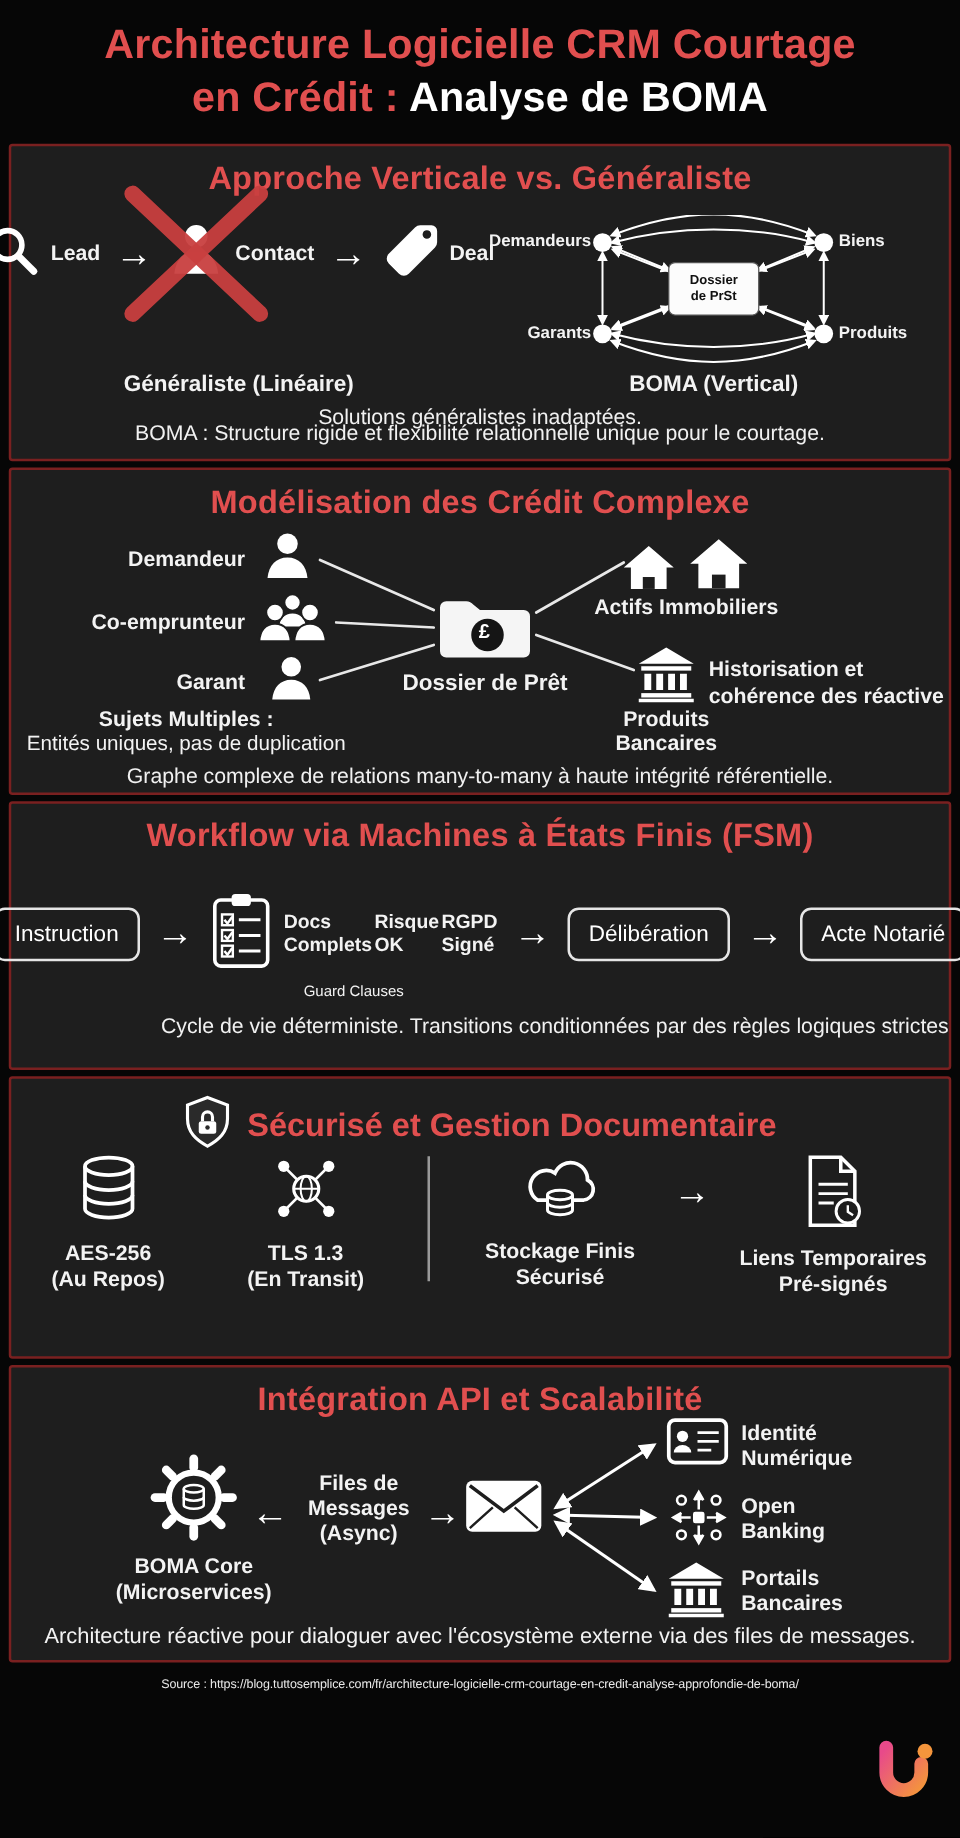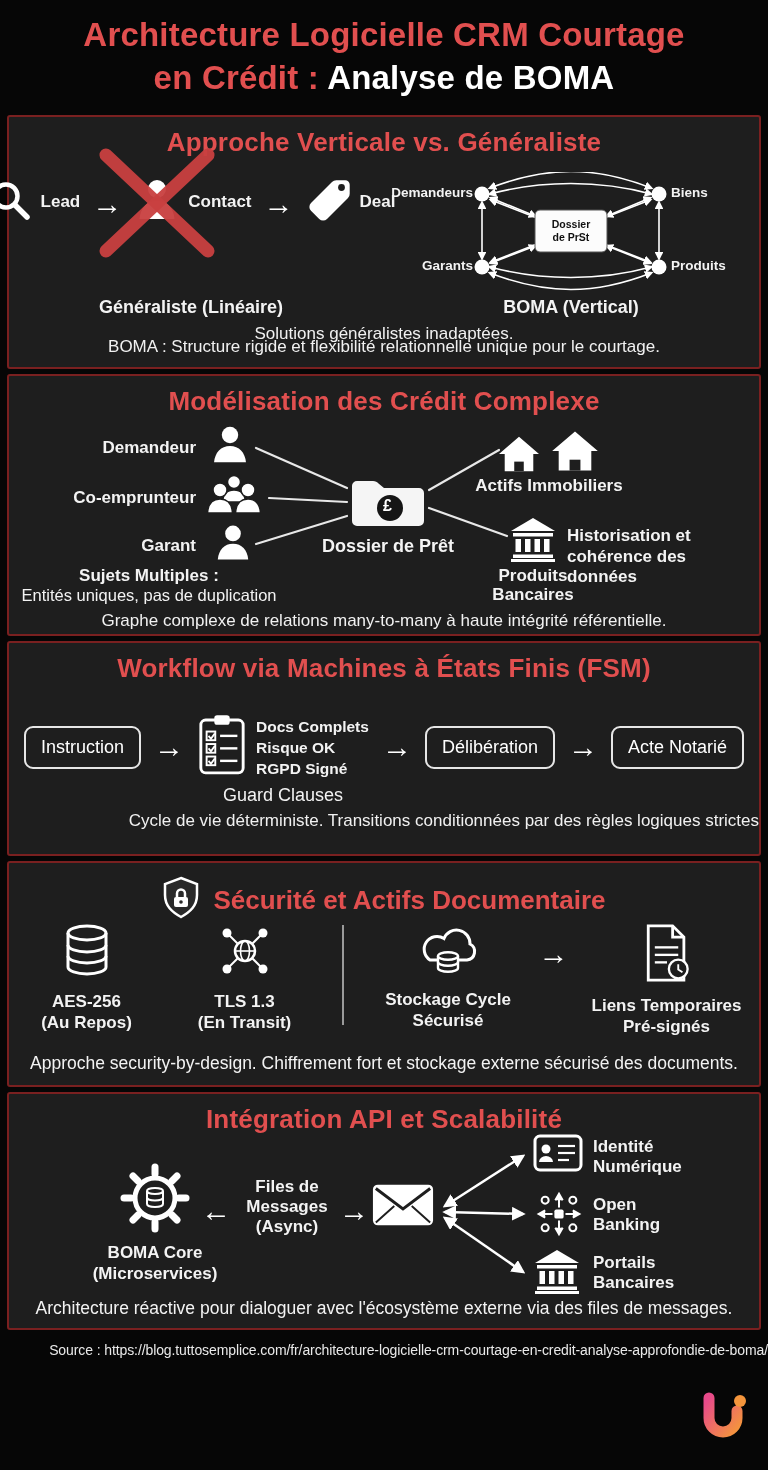--- a/index.html
+++ b/index.html
@@ -35,37 +35,37 @@
 
   
   .s2 svg.links { position:absolute; left:0; top:0; }
   .row-label { position:absolute; font-size:17px; font-weight:bold; }
   .note { position:absolute; font-size:16.5px; }
 
   
   .flow3 { position:absolute; left:0; right:0; top:58px; height:92px; display:flex; justify-content:center; align-items:center; gap:13px; }
   .state-box { border:2px solid #e6e6e6; border-radius:9px; padding:9px 15px; font-size:18px; color:#fff; background:transparent; white-space:nowrap; }
   .guard-group { position:relative; display:flex; align-items:center; gap:9px; }
-  .guard-lines { display:flex; flex-direction:column; gap:2px; font-size:15.5px; font-weight:bold; line-height:19px; }
-  .guard-label { position:absolute; top:100%; left:50%; transform:translateX(-50%); margin-top:5px; width:150px; text-align:center; font-size:18px; }
+  .guard-lines { display:flex; gap:2px; font-size:15.5px; font-weight:bold; line-height:19px; }
+  .guard-label { position:absolute; top:100%; left:50%; transform:translateX(-50%); margin-top:5px; width:150px; text-align:center; font-size:12px; }
 
   
   .s4-titlerow { display:flex; justify-content:center; align-items:center; gap:13px; padding-top:13px; }
   .s4-title { font-weight:bold; font-size:26px; color:#e14f4f; }
   .s4-row { position:absolute; left:0; right:0; top:60px; display:flex; justify-content:center; align-items:flex-start; gap:8px; }
   .s4-item { display:flex; flex-direction:column; align-items:center; gap:8px; }
   .s4-item .lab { font-size:17px; font-weight:bold; line-height:1.25; text-align:center; }
   .vdivider { width:2px; height:100px; background:#9a9a9a; margin:2px 14px 0; }
   .s4-arrow { font-size:30px; font-weight:bold; margin-top:14px; color:#fff; }
 
   
   .s5 .lab2 { font-size:17px; font-weight:bold; line-height:1.25; }
   .caption-bottom { position:absolute; left:0; right:0; font-size:17.5px; text-align:center; }
 
-  .source { margin-top:12px; text-align:right; font-size:14px; color:#e9e9e9; letter-spacing:-0.1px; }
+  .source { margin-top:12px; text-align:center; font-size:10px; color:#e9e9e9; letter-spacing:-0.1px; }
   .logo { position:absolute; right:16px; top:1388px; }
 </style>
 </head>
 <body>
 
 <div class="page">
 
   <div class="header">
     <h1>
       <span class="red">Architecture Logicielle CRM Courtage</span><br>
@@ -233,21 +233,21 @@
         <rect x="25.5" y="23" width="5.5" height="13" fill="#fff"></rect>
         <rect x="35" y="23" width="5.5" height="13" fill="#fff"></rect>
         <rect x="4" y="38.5" width="40" height="3.5" fill="#fff"></rect>
         <rect x="2" y="43" width="44" height="3" fill="#fff"></rect>
       </svg>
     </span>
     <div class="abs ctr bold" style="left:474px; top:190px; width:100px; font-size:17px;">Produits</div>
     <div class="abs ctr bold" style="left:474px; top:209px; width:100px; font-size:17px;">Bancaires</div>
 
     <div class="abs bold" style="left:558px; top:150px; width:192px; font-size:17px;">Historisation et</div>
-    <div class="abs bold" style="left:558px; top:171px; width:192px; font-size:17px;">cohérence des données</div>
+    <div class="abs bold" style="left:558px; top:171px; width:192px; font-size:17px;">cohérence des réactive</div>
 
     <div class="abs ctr cap" style="left:0; right:0; top:235px;">Graphe complexe de relations many-to-many à haute intégrité référentielle.</div>
   </section>
 
   <section class="panel s3">
     <div class="s-title">Workflow via Machines à États Finis (FSM)</div>
 
     <div class="flow3">
       <div class="state-box">Instruction</div>
       <span class="uarrow" style="margin-top:0;">→</span>
@@ -288,21 +288,21 @@
   <section class="panel s4">
     <div class="s4-titlerow">
       <span>
         <svg width="38" height="44" viewBox="0 0 38 44">
           <path d="M19,2 L35,8 v11 c0,11 -7,17 -16,22 C10,36 3,30 3,19 V8 z" fill="#2a2a2a" stroke="#fff" stroke-width="2.5"></path>
           <path d="M15,21 v-3.5 a4,4 0 0 1 8,0 V21" fill="none" stroke="#fff" stroke-width="2.5"></path>
           <rect x="12" y="21" width="14" height="10" rx="2" fill="#fff"></rect>
           <circle cx="19" cy="26" r="1.8" fill="#2a2a2a"></circle>
         </svg>
       </span>
-      <span class="s4-title">Sécurité et Actifs Documentaire</span>
+      <span class="s4-title">Sécurisé et Gestion Documentaire</span>
     </div>
 
     <div class="s4-row">
       <div class="s4-item" style="width:150px;">
         <span>
           <svg width="52" height="56" viewBox="0 0 52 56">
             <g fill="none" stroke="#fff" stroke-width="3">
               <ellipse cx="26" cy="10" rx="19" ry="7"></ellipse>
               <path d="M7,10 V44 a19,7 0 0 0 38,0 V10"></path>
               <path d="M7,22 a19,7 0 0 0 38,0"></path>
@@ -342,21 +342,21 @@
         <span>
           <svg width="64" height="54" viewBox="0 0 64 54">
             <path d="M14,37 h37 a8.5,8.5 0 0 0 3,-16 a13.5,13.5 0 0 0 -26,-5.5 A10.5,10.5 0 0 0 14,37 z" fill="#1e1e1e" stroke="#fff" stroke-width="3"></path>
             <g fill="#1e1e1e" stroke="#fff" stroke-width="2.4">
               <path d="M22,33 v12 a10,3.8 0 0 0 20,0 V33"></path>
               <ellipse cx="32" cy="33" rx="10" ry="3.8"></ellipse>
               <path d="M22,39 a10,3.8 0 0 0 20,0" fill="none"></path>
             </g>
           </svg>
         </span>
-        <div class="lab">Stockage Cycle</div>
+        <div class="lab">Stockage Finis</div>
         <div class="lab" style="margin-top:-8px;">Sécurisé</div>
       </div>
 
       <span class="s4-arrow">→</span>
 
       <div class="s4-item" style="width:180px;">
         <span>
           <svg width="56" height="60" viewBox="0 0 56 64">
             <path d="M8,3 h26 l12,12 v46 H8 z" fill="none" stroke="#fff" stroke-width="3"></path>
             <path d="M34,3 v12 h12" fill="none" stroke="#fff" stroke-width="3"></path>
@@ -367,21 +367,20 @@
             </g>
             <circle cx="40" cy="49" r="10" fill="#1e1e1e" stroke="#fff" stroke-width="2.5"></circle>
             <path d="M40,44 v5.5 l4.5,3" fill="none" stroke="#fff" stroke-width="2"></path>
           </svg>
         </span>
         <div class="lab">Liens Temporaires</div>
         <div class="lab" style="margin-top:-8px;">Pré-signés</div>
       </div>
     </div>
 
-    <div class="caption-bottom" style="top:190px;">Approche security-by-design. Chiffrement fort et stockage externe sécurisé des documents.</div>
   </section>
 
   <section class="panel s5">
     <div class="s-title">Intégration API et Scalabilité</div>
 
     <span class="abs" style="left:108px; top:66px;">
       <svg width="76" height="76" viewBox="0 0 76 76">
         <g stroke="#fff" stroke-width="7" stroke-linecap="round">
           <line x1="62" y1="38" x2="69" y2="38"></line>
             <line x1="55" y1="55" x2="60" y2="60"></line>

